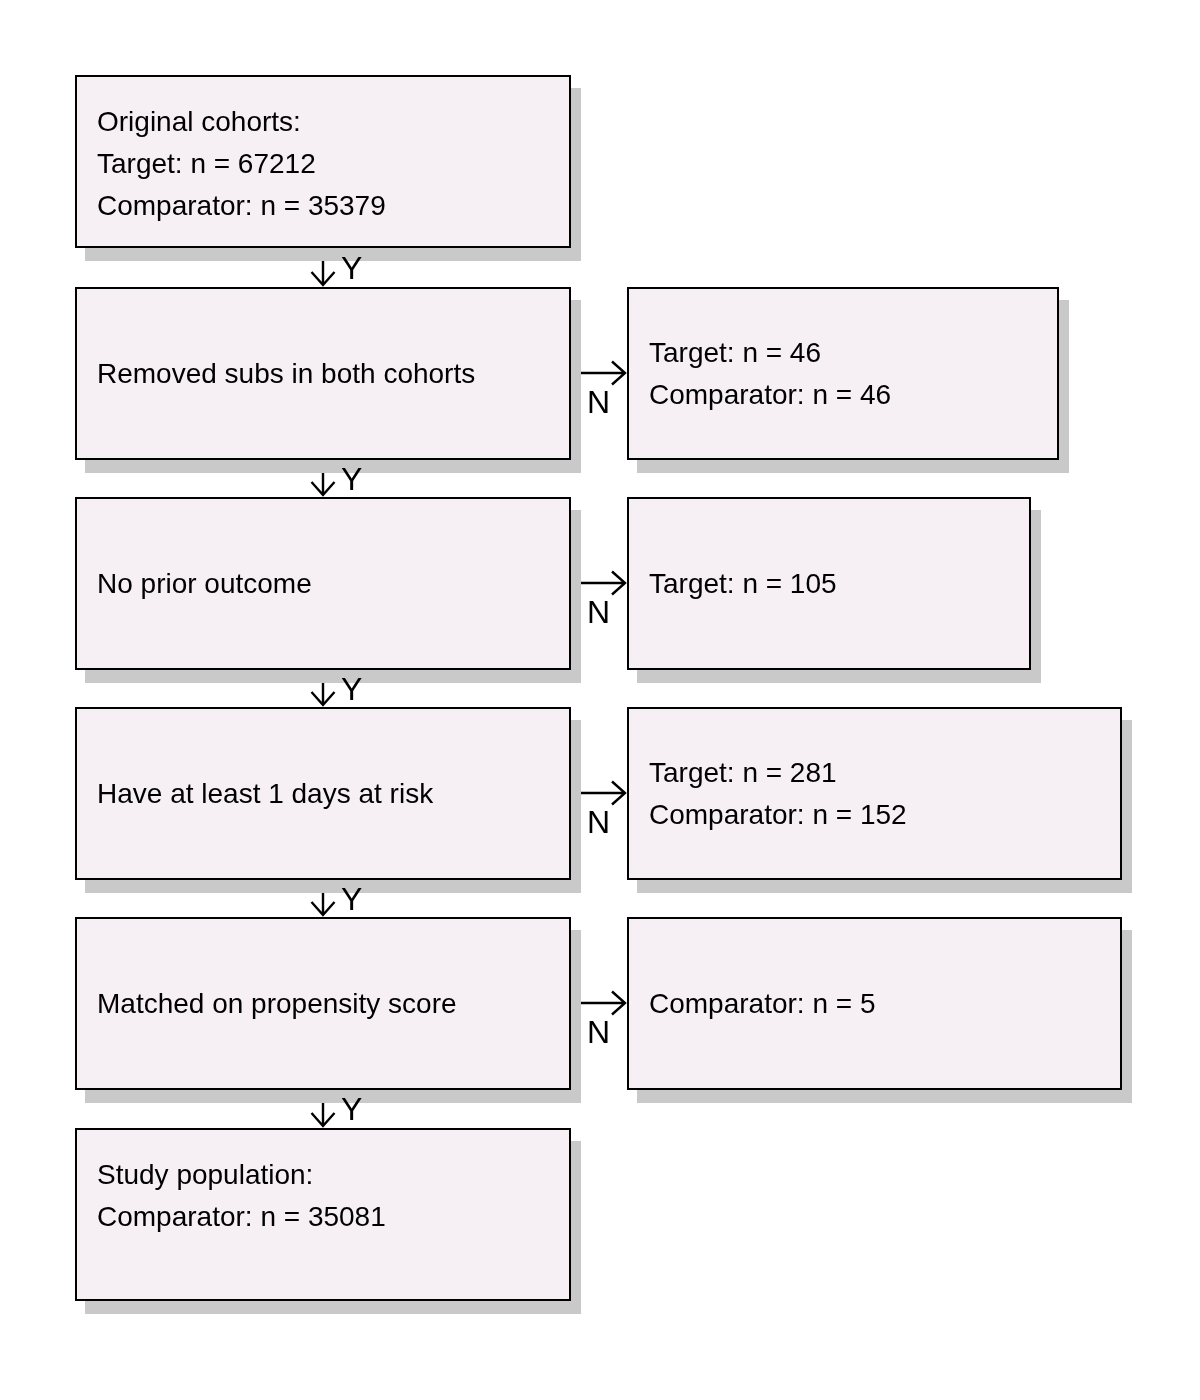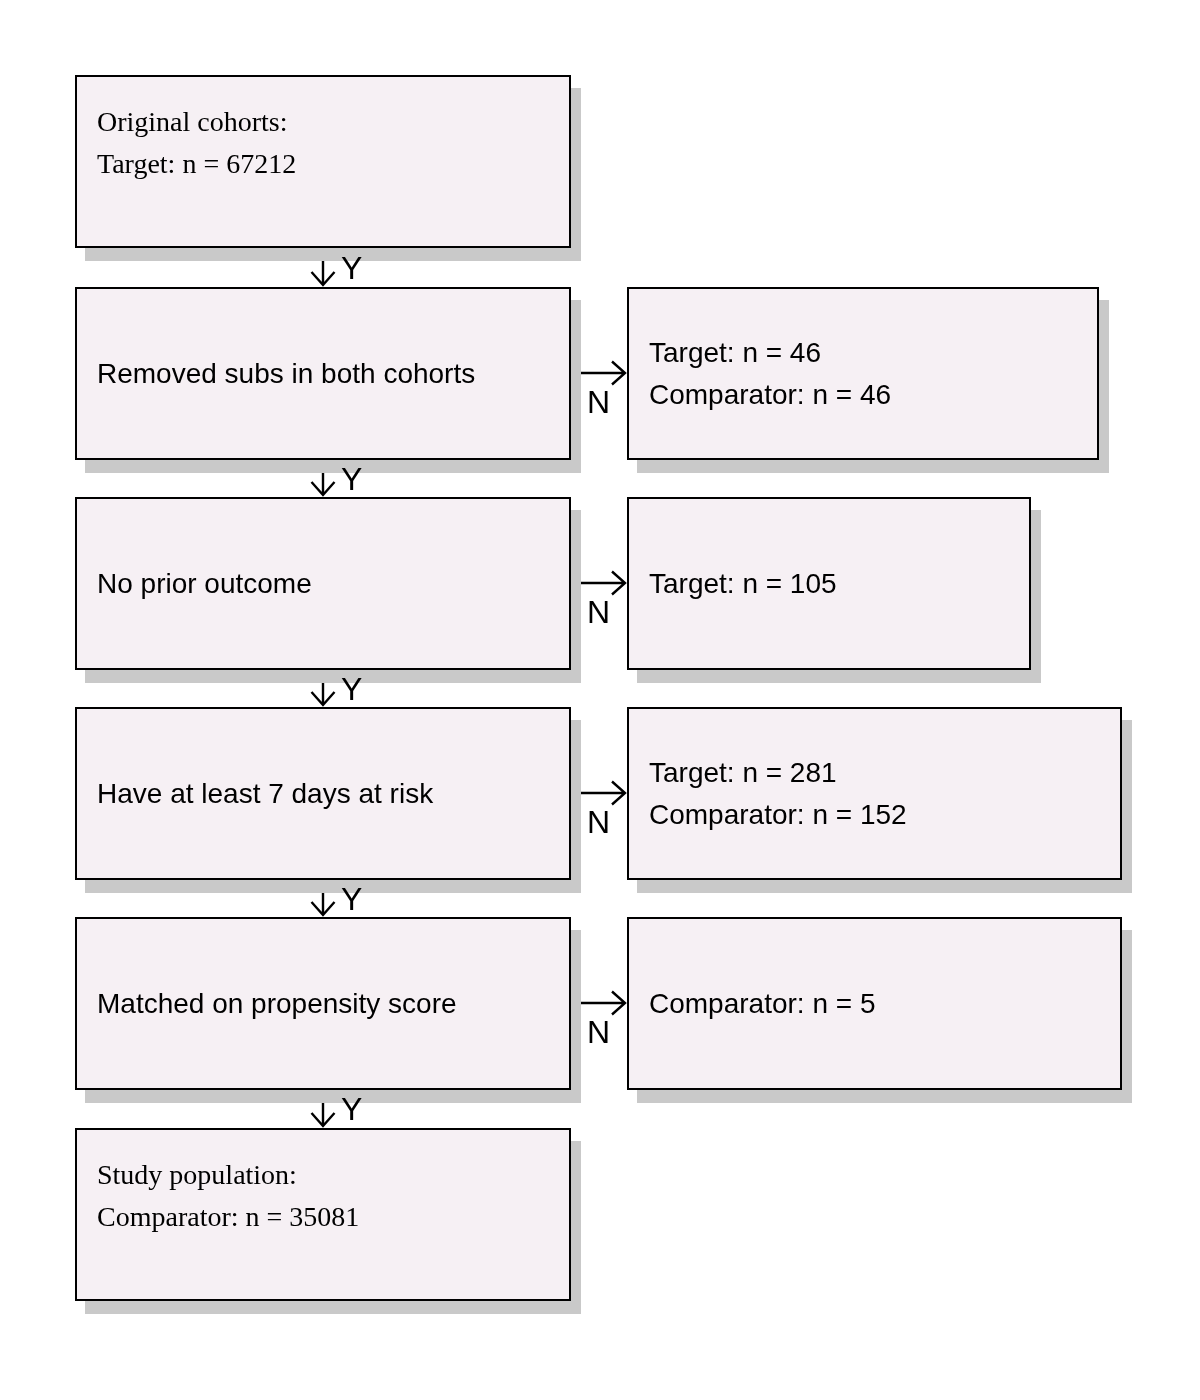--- a/index.html
+++ b/index.html
@@ -31,21 +31,20 @@
     position: absolute;
     box-sizing: border-box;
     background: var(--box-fill, #f6f0f4);
     border: 2px solid var(--box-border, #000000);
     box-shadow: 10px 13px 0 var(--box-shadow, #c9c9c9);
     font-size: 28px;
     line-height: 42px;
   }
   .box.top-align {
     padding: 24px 14px 0 20px;
-    font-family: Liberation Serif, serif;
   }
   .box.center-align {
     display: flex;
     flex-direction: column;
     justify-content: center;
     padding: 0 14px 0 20px;
   }
   .branch-label {
     position: absolute;
     font-size: 32px;
@@ -68,44 +67,45 @@
 
     <path d="M572,373 L625,373 M612,361.5 L625,373 L612,384.5"></path>
     <path d="M572,583 L625,583 M612,571.5 L625,583 L612,594.5"></path>
     <path d="M572,793 L625,793 M612,781.5 L625,793 L612,804.5"></path>
     <path d="M572,1003 L625,1003 M612,991.5 L625,1003 L612,1014.5"></path>
   </svg>
 
   <div class="box top-align" style="left:75px; top:75px; width:496px; height:173px">
     <div>Original cohorts:</div>
     <div>Target: n = 67212</div>
+    <div>Comparator: n = 35379</div>
   </div>
 
   <div class="box center-align" style="left:75px; top:287px; width:496px; height:173px">
     <div>Removed subs in both cohorts</div>
   </div>
 
   <div class="box center-align" style="left:75px; top:497px; width:496px; height:173px">
     <div>No prior outcome</div>
   </div>
 
   <div class="box center-align" style="left:75px; top:707px; width:496px; height:173px">
-    <div>Have at least 7 days at risk</div>
+    <div>Have at least 1 days at risk</div>
   </div>
 
   <div class="box center-align" style="left:75px; top:917px; width:496px; height:173px">
     <div>Matched on propensity score</div>
   </div>
 
   <div class="box top-align" style="left:75px; top:1128px; width:496px; height:173px">
     <div>Study population:</div>
     <div>Comparator: n = 35081</div>
   </div>
 
-  <div class="box center-align" style="left:627px; top:287px; width:472px; height:173px">
+  <div class="box center-align" style="left:627px; top:287px; width:432px; height:173px">
     <div>Target: n = 46</div>
     <div>Comparator: n = 46</div>
   </div>
 
   <div class="box center-align" style="left:627px; top:497px; width:404px; height:173px">
     <div>Target: n = 105</div>
   </div>
 
   <div class="box center-align" style="left:627px; top:707px; width:495px; height:173px">
     <div>Target: n = 281</div>

